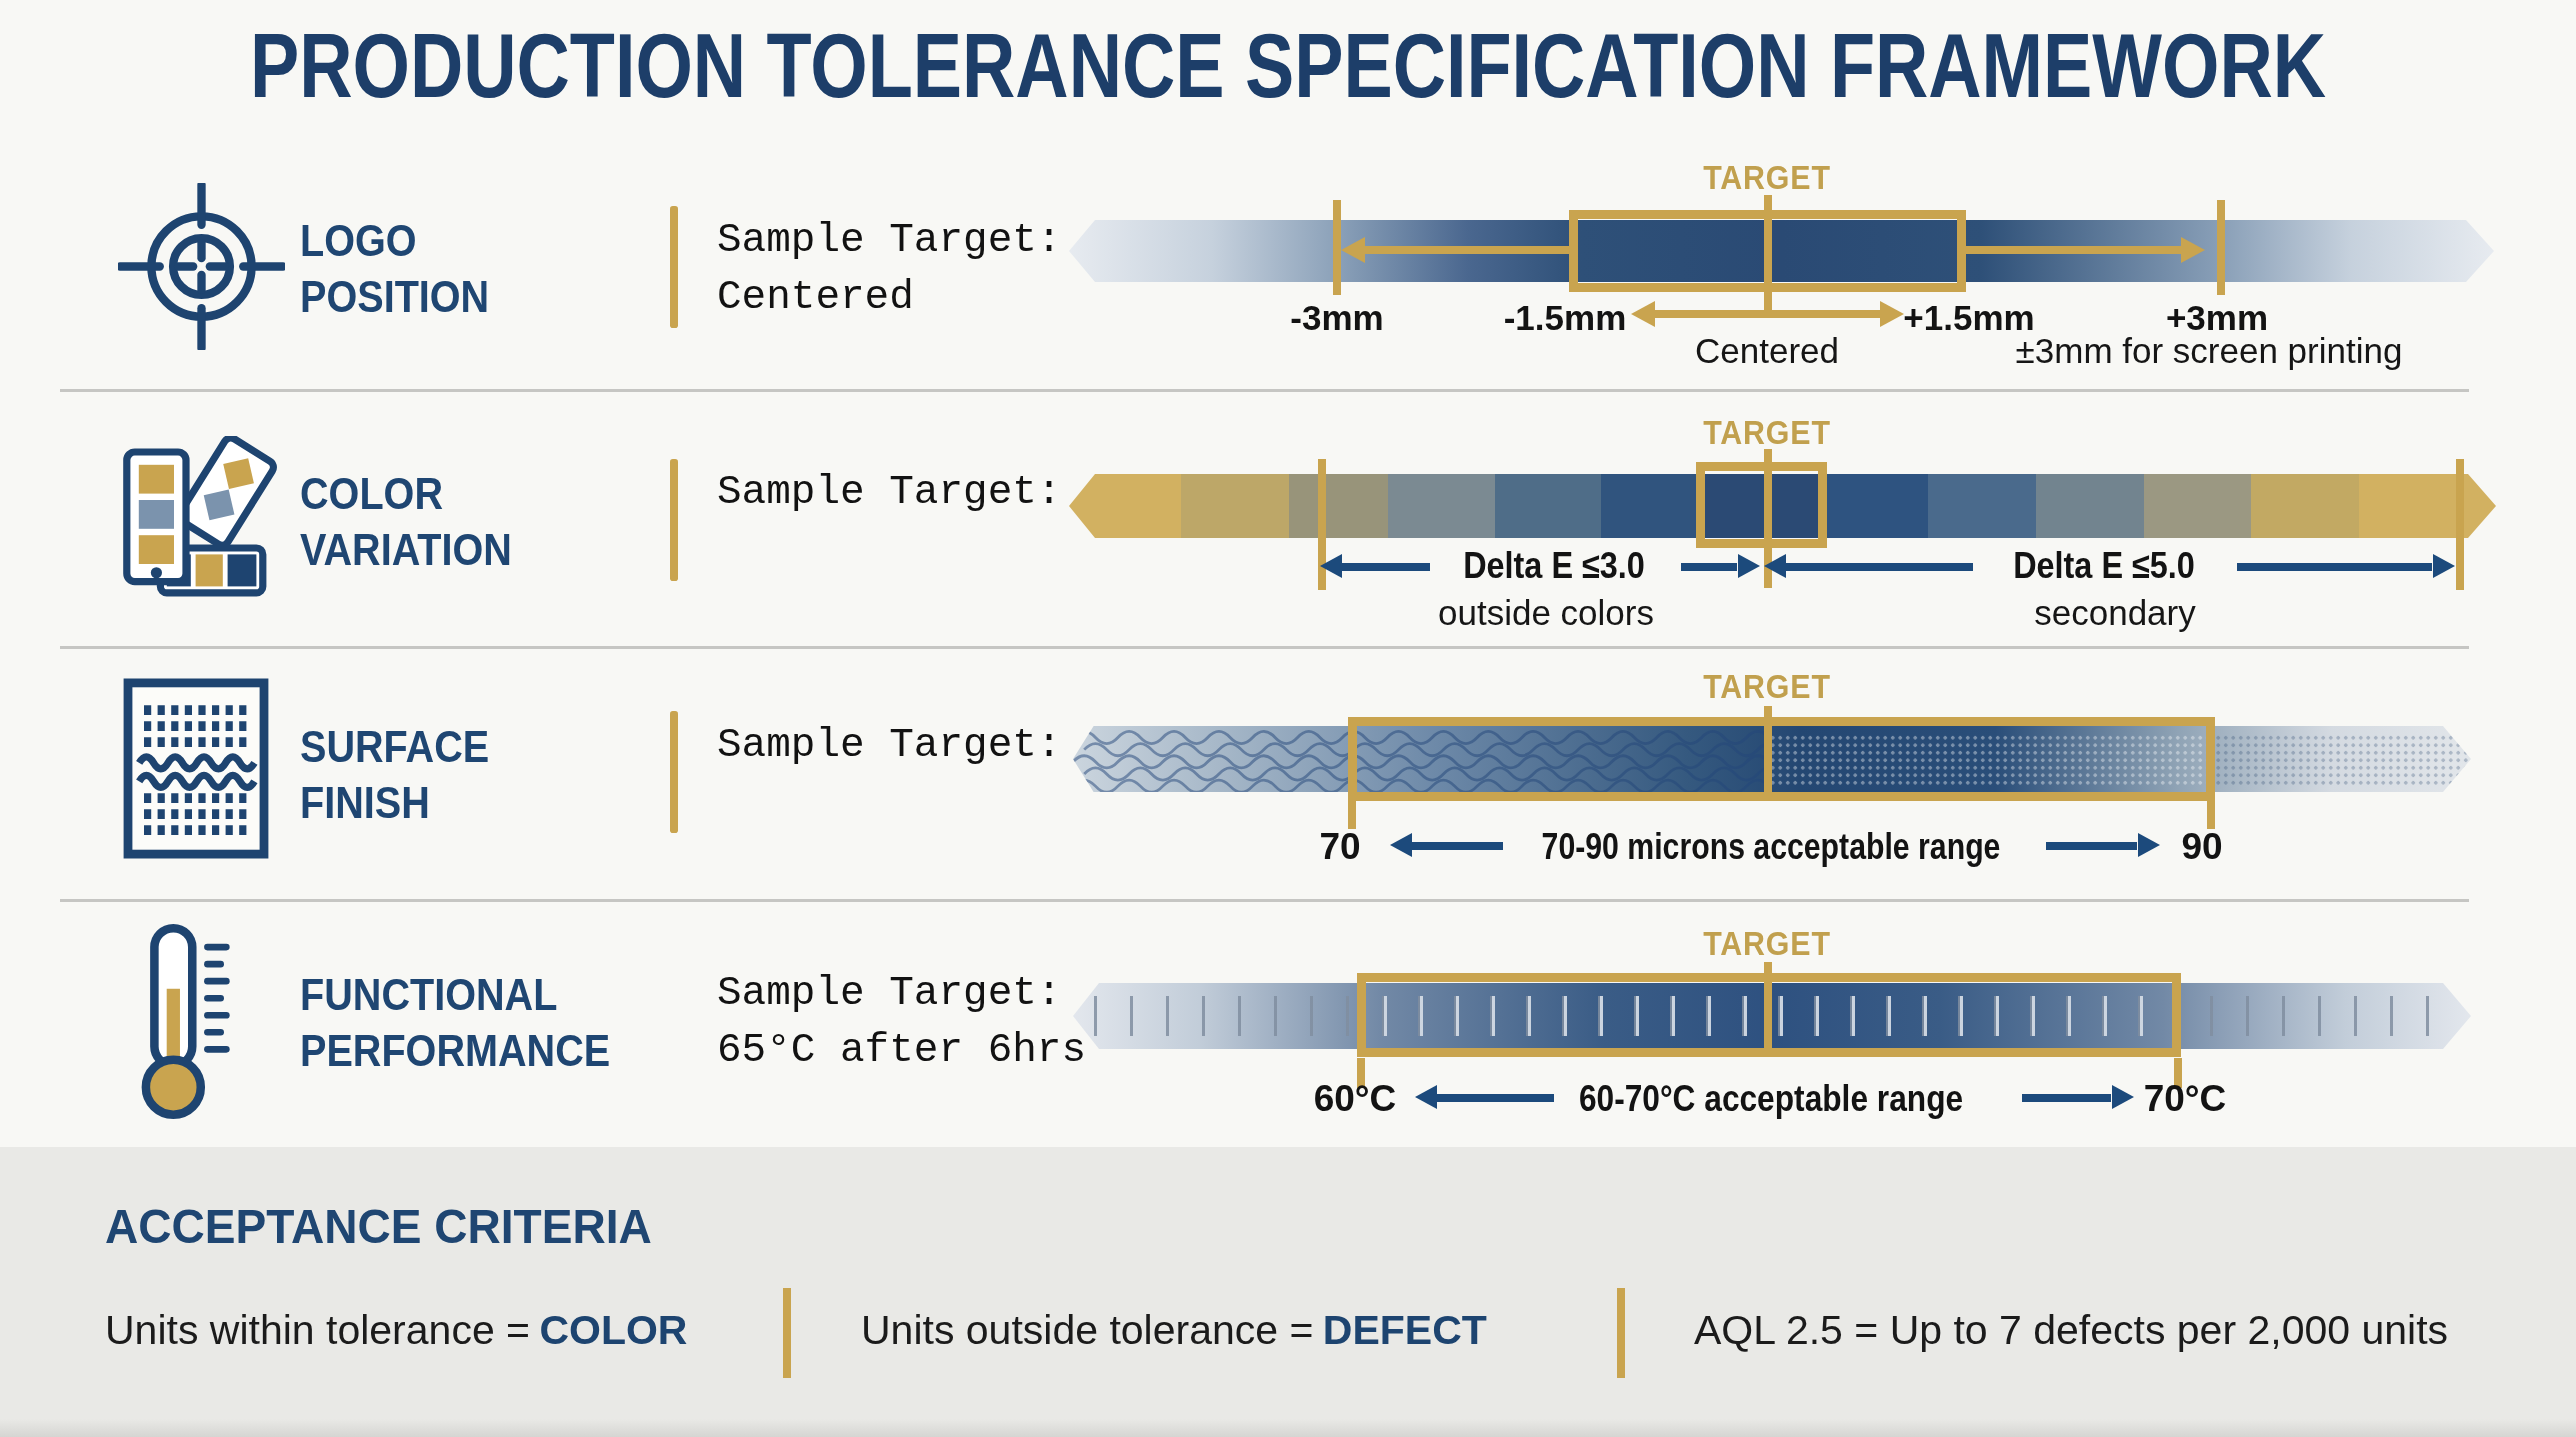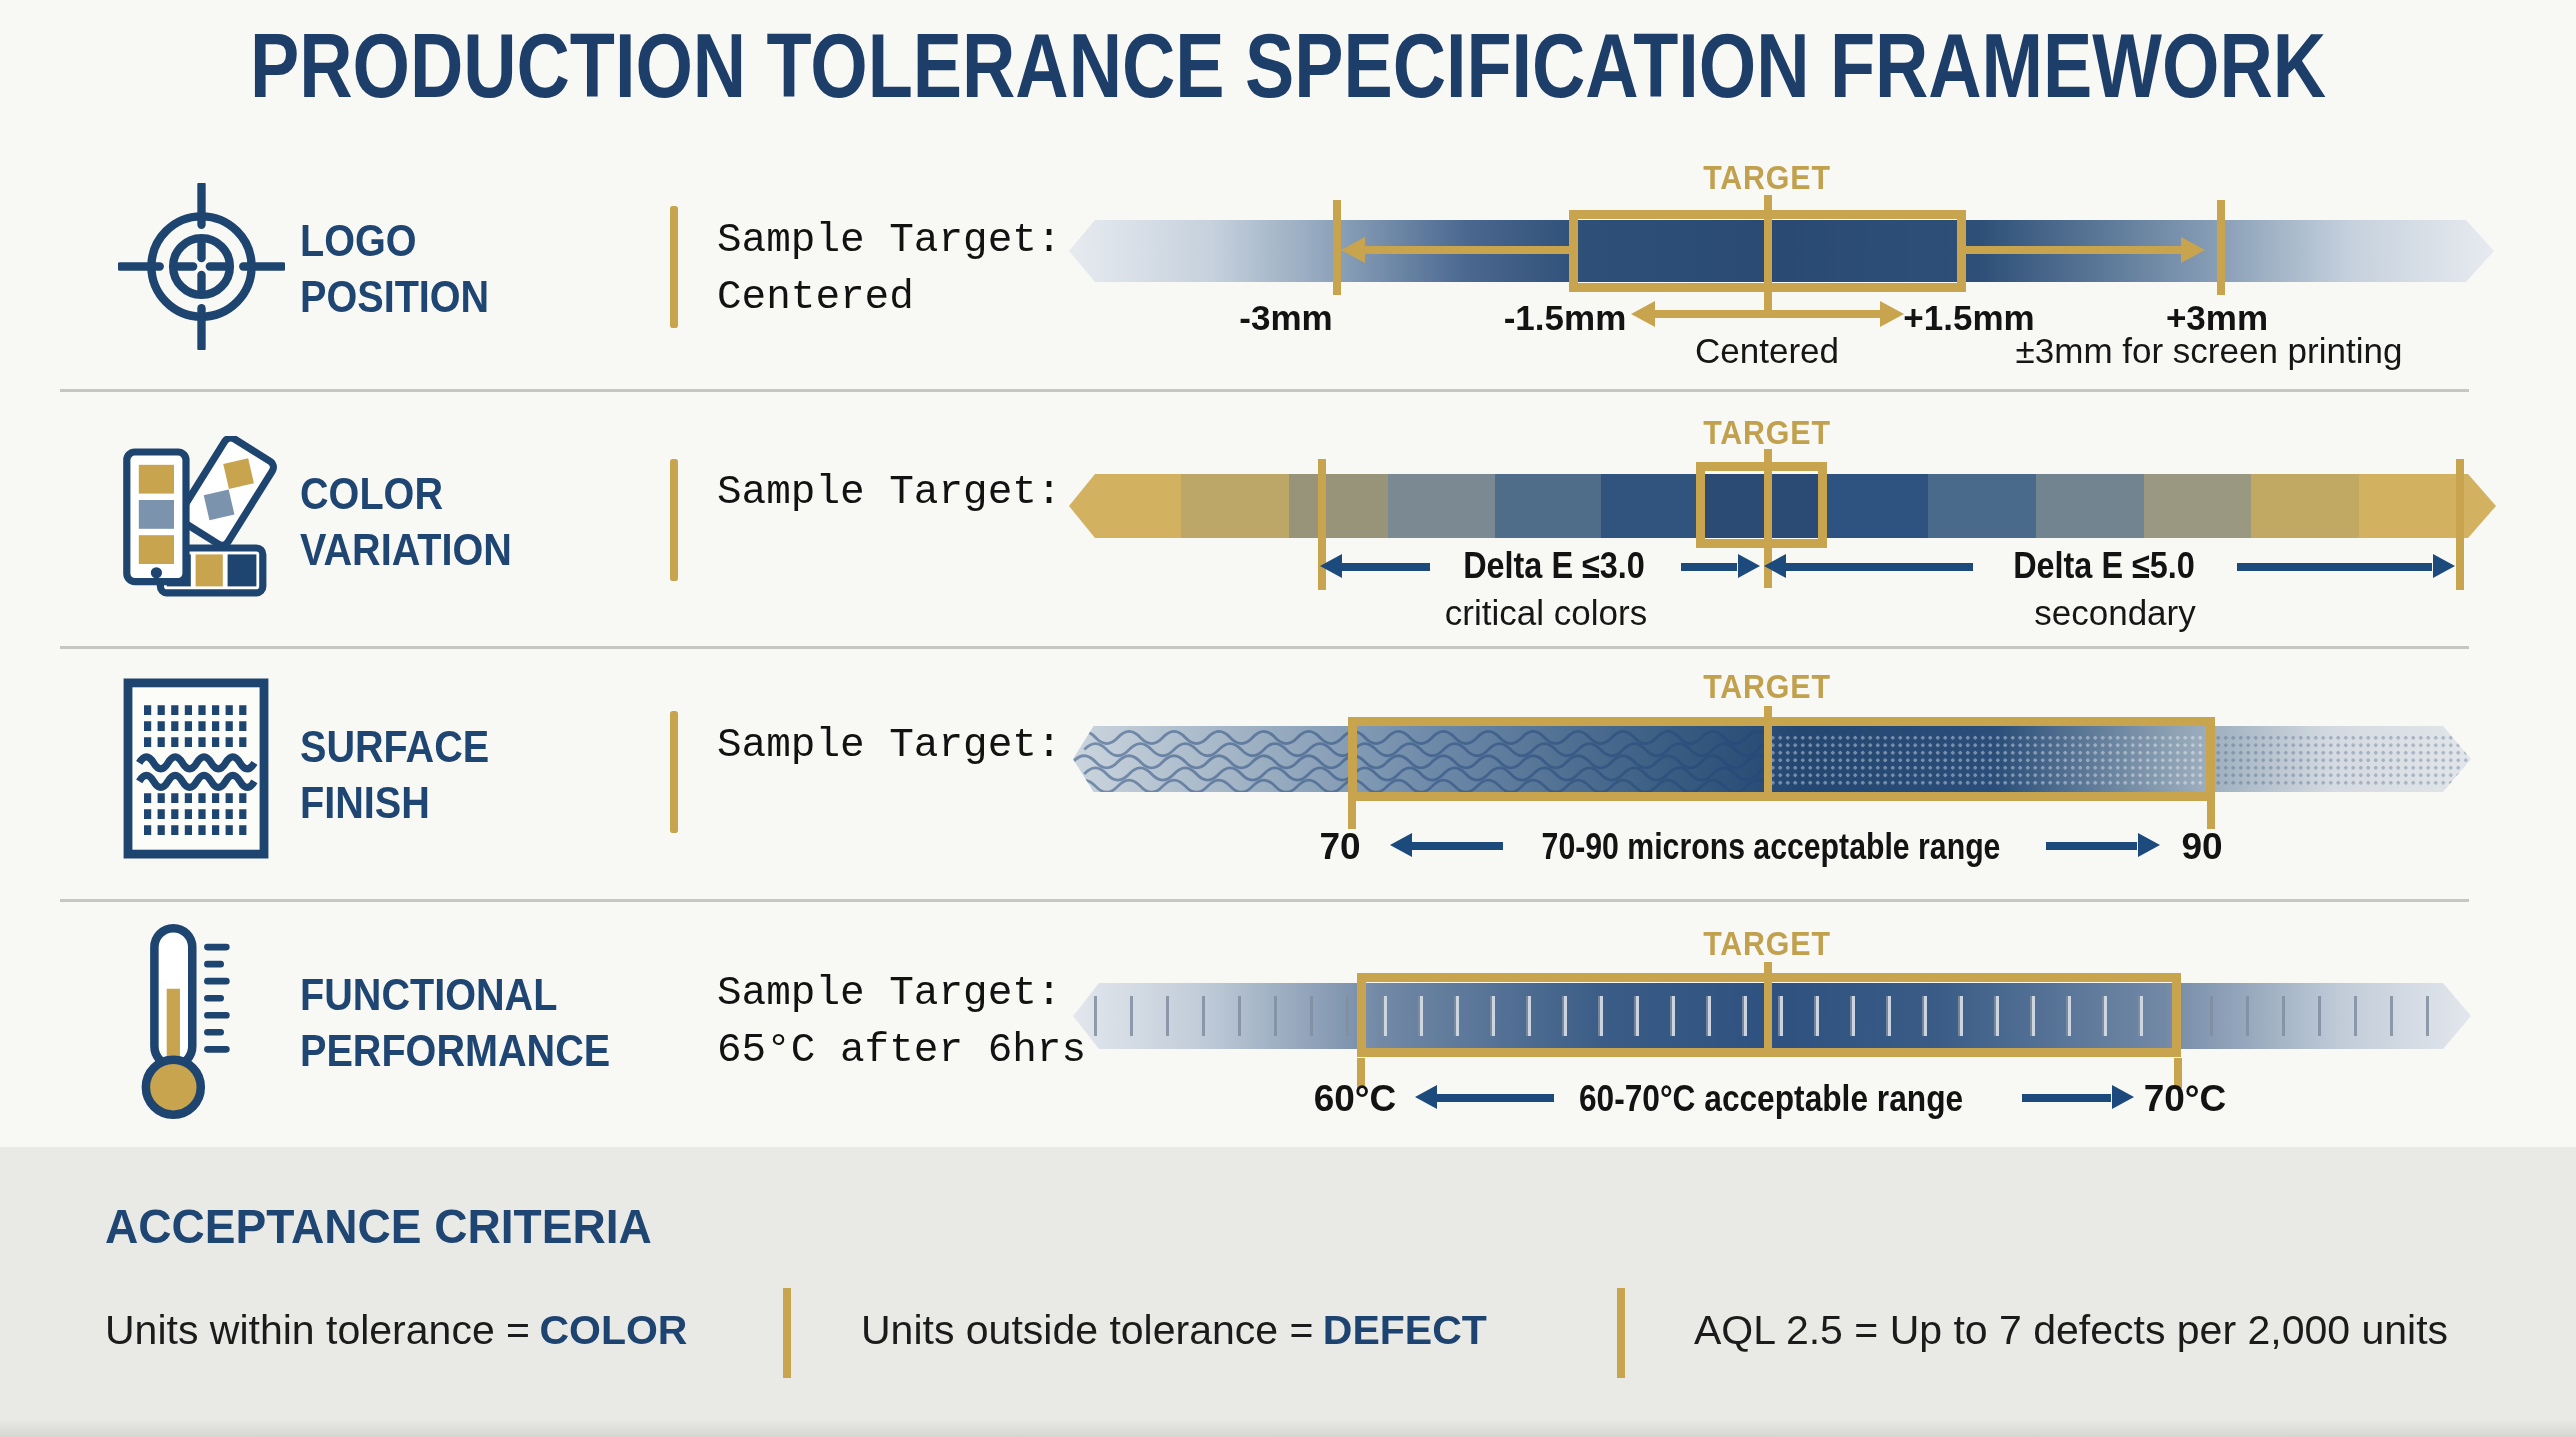--- a/index.html
+++ b/index.html
@@ -111,21 +111,21 @@
     <div class="target-label" style="left:1767px;top:159px">TARGET</div>
     <div class="bar clip-both" style="left:1069px;top:220px;width:1425px;height:62px;
       background:linear-gradient(90deg,#e7ebf0 0%,#c6d1dd 10%,#8aa0b8 19%,#4a678f 28%,#2e5078 36%,#2a4a74 50%,#2e5078 64%,#8aa0b8 81%,#c6d1dd 90%,#e7ebf0 100%)"></div>
     <div class="gv" style="left:1333px;top:200px;height:95px"></div>
     <div class="gv" style="left:2217px;top:200px;height:95px"></div>
     <div class="gv" style="left:1764px;top:195px;height:122px"></div>
     <div class="grect" style="left:1569px;top:210px;width:397px;height:82px"></div>
     <div class="garrow gleft" style="left:1365px;top:246px;width:204px"></div>
     <div class="garrow gright" style="left:1966px;top:246px;width:215px"></div>
 
-    <div class="blabel" style="left:1286px;top:298px">-3mm</div>
+    <div class="blabel" style="left:1337px;top:298px">-3mm</div>
     <div class="blabel" style="left:1565px;top:298px">-1.5mm</div>
     <div class="blabel" style="left:1969px;top:298px">+1.5mm</div>
     <div class="blabel" style="left:2217px;top:298px">+3mm</div>
     <div class="garrow gleft gright" style="left:1655px;top:310px;width:225px"></div>
     <div class="bnote" style="left:1767px;top:331px">Centered</div>
     <div class="bnote" style="left:2209px;top:331px">±3mm for screen printing</div>
   </div>
 
   <div>
     <div class="icon-box" style="left:114px;top:436px;width:168px;height:168px">
@@ -162,21 +162,21 @@
     <div class="gv" style="left:2456px;top:459px;height:131px"></div>
     <div class="gv" style="left:1764px;top:449px;height:139px"></div>
     <div class="grect" style="left:1696px;top:462px;width:131px;height:86px"></div>
 
     <div class="narrow nleft" style="left:1342px;top:563px;width:88px"></div>
     <div class="brange" style="left:1554px;top:545px;transform:translateX(-50%) scaleX(0.9)">Delta E ≤3.0</div>
     <div class="narrow nright" style="left:1681px;top:563px;width:56px"></div>
     <div class="narrow nleft" style="left:1786px;top:563px;width:187px"></div>
     <div class="brange" style="left:2104px;top:545px;transform:translateX(-50%) scaleX(0.9)">Delta E ≤5.0</div>
     <div class="narrow nright" style="left:2237px;top:563px;width:195px"></div>
-    <div class="bnote" style="left:1546px;top:593px">critical colors</div>
+    <div class="bnote" style="left:1546px;top:593px">outside colors</div>
     <div class="bnote" style="left:2115px;top:593px">secondary</div>
   </div>
 
   <div>
     <div class="icon-box" style="left:120px;top:672px;width:152px;height:193px">
       <svg width="152" height="193" viewBox="0 0 190 230">
         <rect x="10" y="8" width="170" height="214" fill="#fcfcf9" stroke="#1e4470" stroke-width="11"></rect>
         <g stroke="#1e4470" stroke-width="12" stroke-dasharray="9 8">
           <line x1="30" y1="42" x2="162" y2="42"></line>
             <line x1="30" y1="62" x2="162" y2="62"></line>

